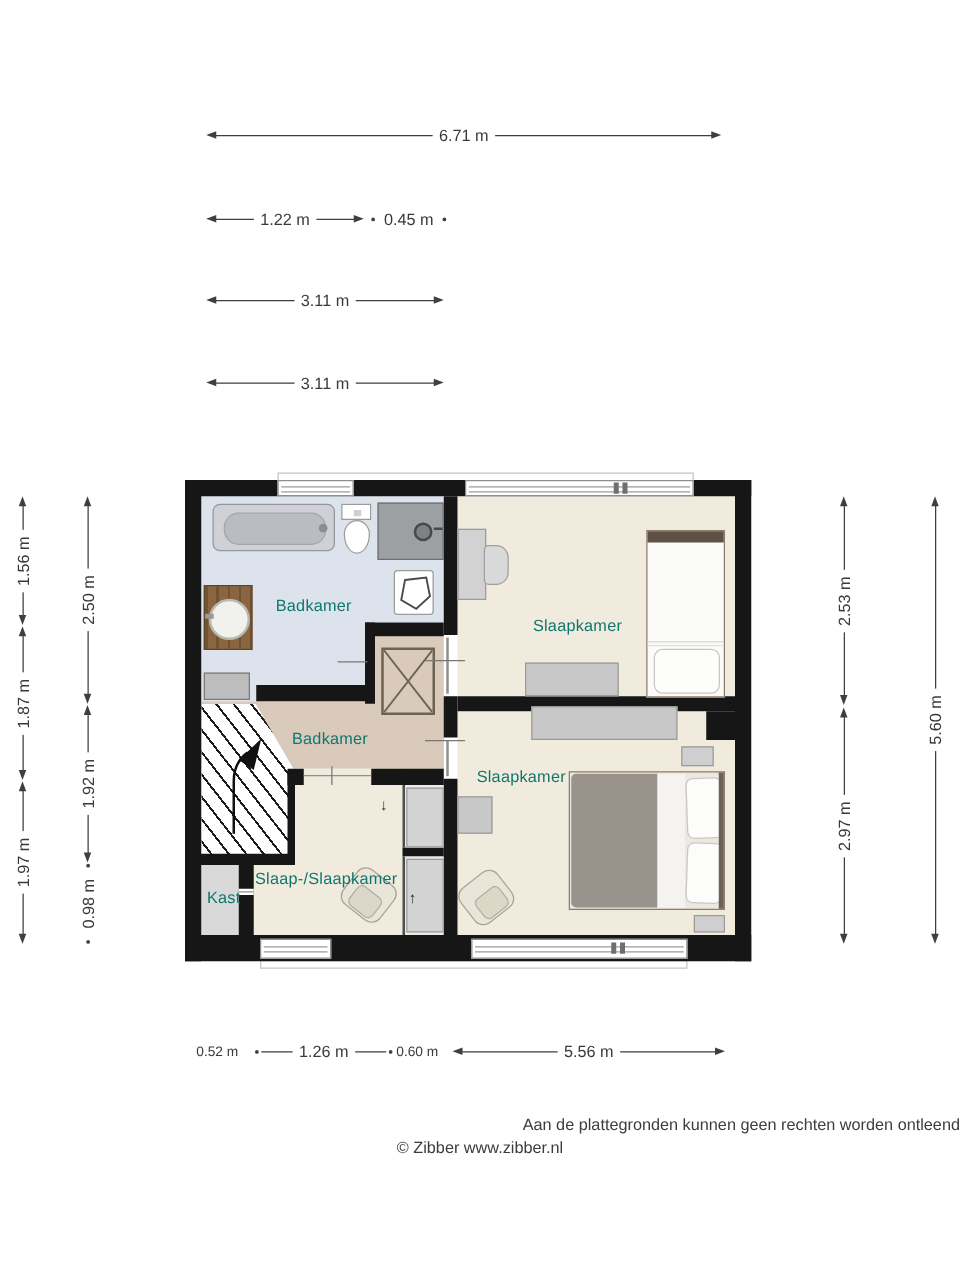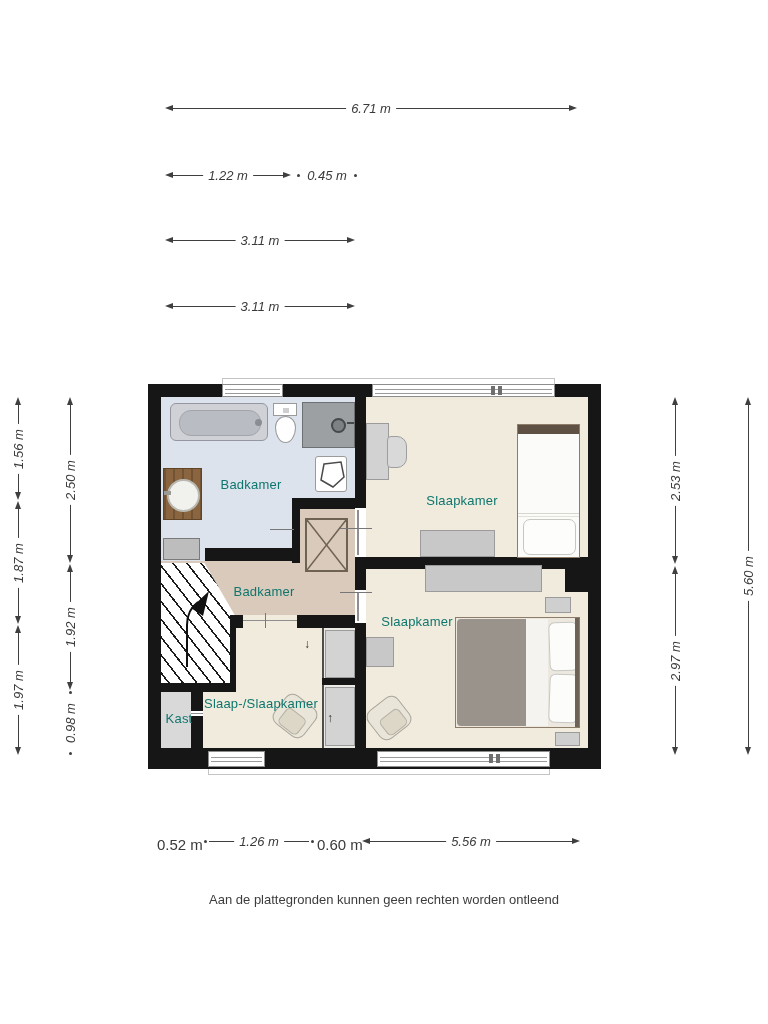--- a/index.html
+++ b/index.html
@@ -21,41 +21,41 @@
             letter-spacing:.2px;white-space:nowrap;z-index:9;}
   .chair{background:#e9e5d9;border:1px solid #a9a49a;border-radius:9px;}
   .chair .cushion{position:absolute;left:7px;top:13px;width:22px;height:18px;background:#dcd7c7;
                   border:1px solid #b4afa2;border-radius:5px;}
   .gray-furn{background:#c8c8c8;border:1px solid #9b9b9b;}
   .slide-arrow{position:absolute;font-size:12px;color:#2e2e2e;z-index:7;line-height:1;}
   #stairs{position:absolute;left:13px;top:179px;width:75px;height:129px;z-index:2;background:#fff;
           background-image:repeating-linear-gradient(52deg,#1c1c1c 0 1.6px,transparent 1.6px 11px);
           clip-path:polygon(0 0,58% 0,100% 42%,100% 100%,0 100%);}
   
-  .dim-h,.dim-v{position:absolute;z-index:2;font-style:italic;}
+  .dim-h,.dim-v{position:absolute;z-index:2;}
   .dim-h{height:9px;}
   .dim-v{width:9px;}
   .dim-h .ln{position:absolute;left:5px;right:5px;top:4px;border-top:1px solid #3f3f3f;}
   .dim-v .ln{position:absolute;top:5px;bottom:5px;left:4px;border-left:1px solid #3f3f3f;}
   .dim-h.arr::before{content:"";position:absolute;left:0;top:1px;
       border-top:3.5px solid transparent;border-bottom:3.5px solid transparent;border-right:8px solid #3f3f3f;}
   .dim-h.arr::after{content:"";position:absolute;right:0;top:1px;
       border-top:3.5px solid transparent;border-bottom:3.5px solid transparent;border-left:8px solid #3f3f3f;}
   .dim-h.dots::before{content:"";position:absolute;left:0;top:3px;width:3px;height:3px;border-radius:50%;background:#3f3f3f;}
   .dim-h.dots::after{content:"";position:absolute;right:0;top:3px;width:3px;height:3px;border-radius:50%;background:#3f3f3f;}
   .dim-v.arr::before{content:"";position:absolute;top:0;left:1px;
       border-left:3.5px solid transparent;border-right:3.5px solid transparent;border-bottom:8px solid #3f3f3f;}
   .dim-v.arr::after{content:"";position:absolute;bottom:0;left:1px;
       border-left:3.5px solid transparent;border-right:3.5px solid transparent;border-top:8px solid #3f3f3f;}
   .dim-v.dots::before{content:"";position:absolute;top:0;left:3px;width:3px;height:3px;border-radius:50%;background:#3f3f3f;}
   .dim-v.dots::after{content:"";position:absolute;bottom:0;left:3px;width:3px;height:3px;border-radius:50%;background:#3f3f3f;}
   .dim-lab{position:absolute;left:50%;top:50%;transform:translate(-50%,-50%);background:#fff;
            padding:0 5px;font-size:13px;color:#3a3a3a;white-space:nowrap;line-height:1.1;}
   .dim-v .dim-lab{transform:translate(-50%,-50%) rotate(-90deg);}
-  .dim-text{position:absolute;font-size:15px;color:#3a3a3a;white-space:nowrap;z-index:2;}
+  .dim-text{position:absolute;font-size:11px;color:#3a3a3a;white-space:nowrap;z-index:2;}
   
   .footer-line{position:absolute;left:0;right:0;text-align:center;font-size:13px;color:#3c3c3c;}
 </style>
 </head>
 <body>
 
 <div id="page">
 
   <div class="dim-h arr" style="left:165px;top:104px;width:412px;">
     <span class="ln"></span>
@@ -261,15 +261,16 @@
       </div>
 
     <span class="room-lab" style="left:103px;top:100px;">Badkamer</span>
     <span class="room-lab" style="left:314px;top:116px;">Slaapkamer</span>
     <span class="room-lab" style="left:116px;top:207px;">Badkamer</span>
     <span class="room-lab" style="left:269px;top:237px;">Slaapkamer</span>
     <span class="room-lab" style="left:113px;top:319px;">Slaap-/Slaapkamer</span>
     <span class="room-lab" style="left:31px;top:334px;">Kast</span>
   </div>
 
-  <div class="footer-line" style="top:892px;">Aan de plattegronden kunnen geen rechten worden ontleend</div>
+  <div class="footer-line" style="top:892px;text-align:right;">Aan de plattegronden kunnen geen rechten worden ontleend</div>
+  <div class="footer-line" style="top:910px;">© Zibber www.zibber.nl</div>
 
 </div>
 
 </body></html>

